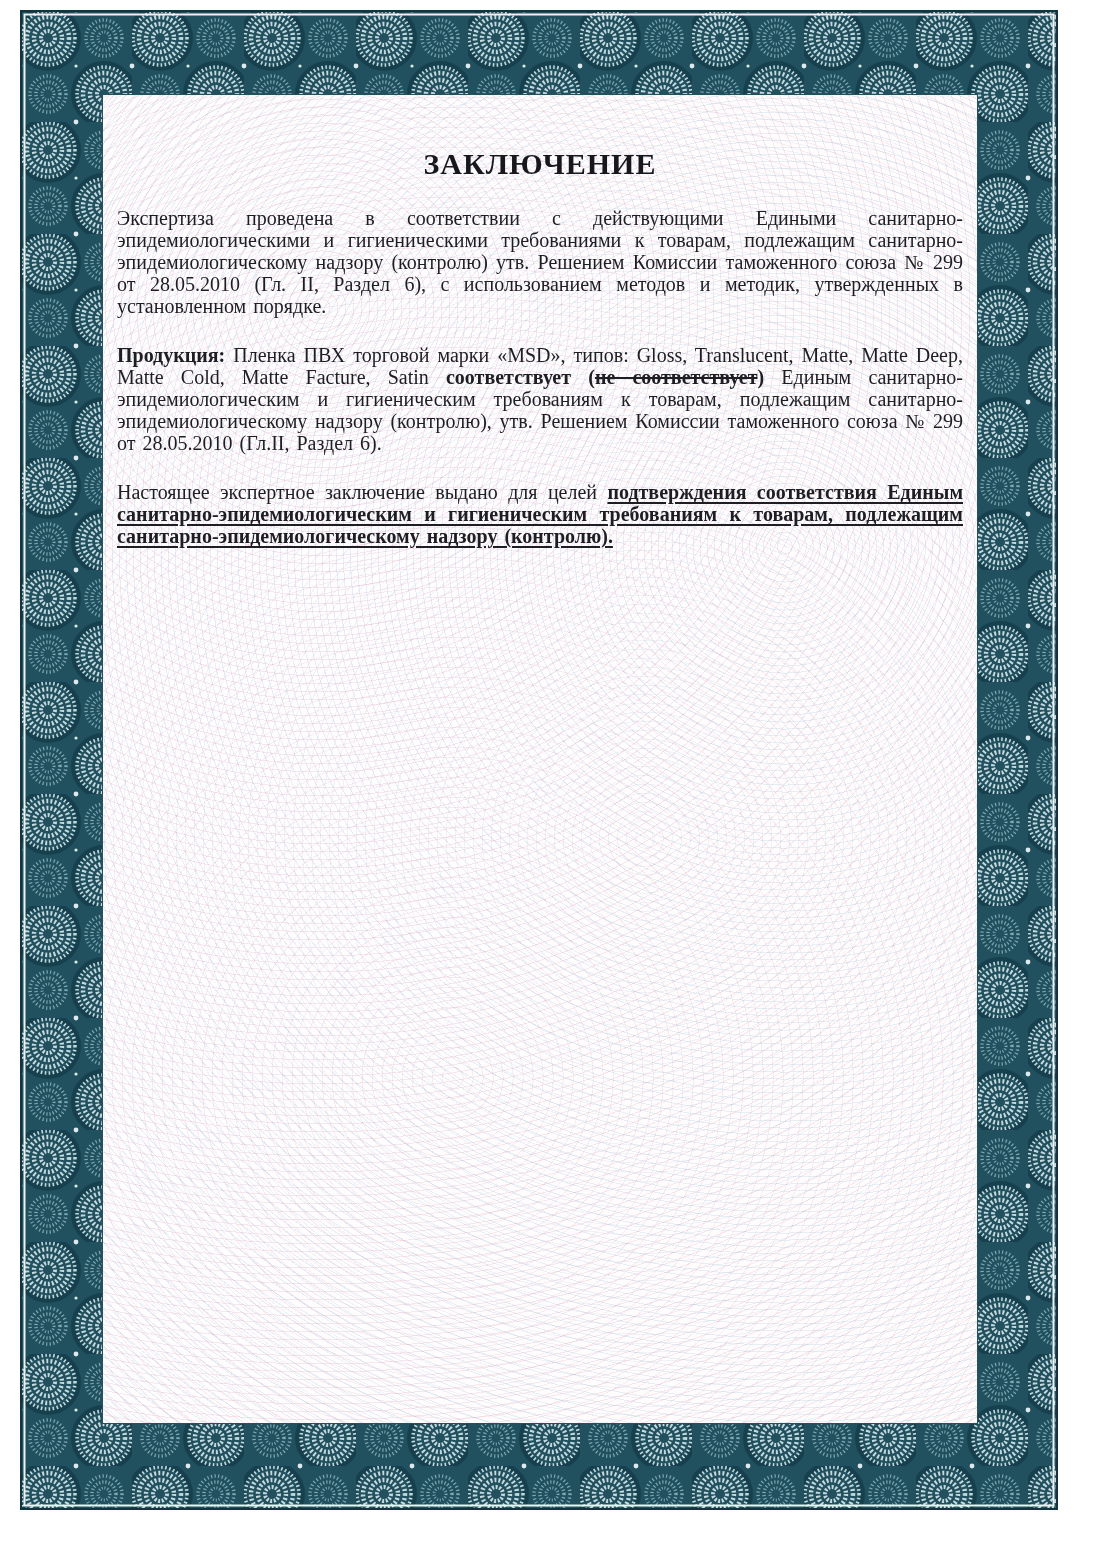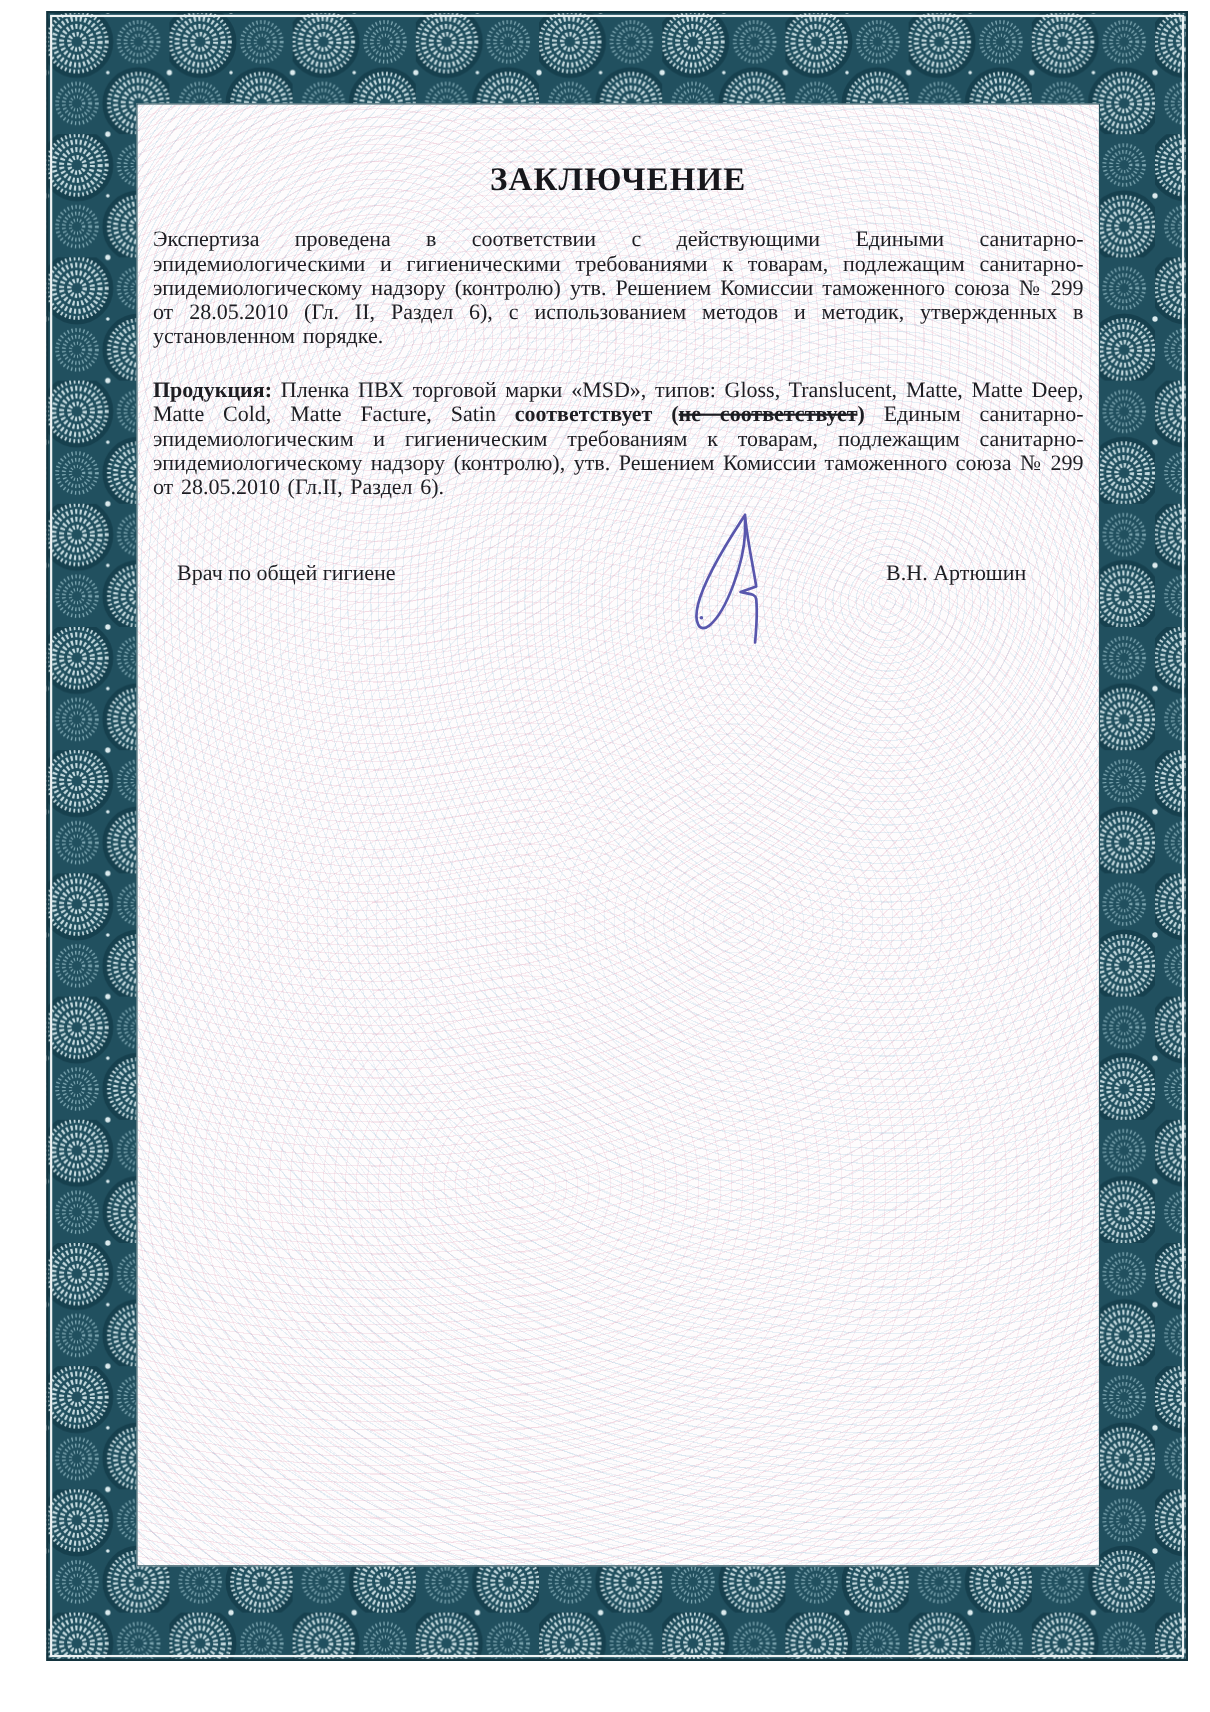--- a/index.html
+++ b/index.html
@@ -9,21 +9,21 @@
   }
   .page {
     position: relative;
     width: 1100px; height: 1556px;
     background: #ffffff;
     overflow: hidden;
   }
   
   .frame {
     position: absolute;
-    left: 42px; top: 10px;
+    left: 20px; top: 10px;
     width: 1038px; height: 1500px;
   }
   .frame svg.border-art {
     position: absolute; inset: 0;
     width: 100%; height: 100%;
     display: block;
   }
   
   .inner {
     position: absolute;
@@ -126,30 +126,18 @@
     </svg>
 
     <div class="inner">
 
       <h1 class="doc-title">ЗАКЛЮЧЕНИЕ</h1>
 
       <p class="para first">Экспертиза проведена в соответствии с действующими Едиными санитарно-эпидемиологическими и гигиеническими требованиями к товарам, подлежащим санитарно-эпидемиологическому надзору (контролю) утв. Решением Комиссии таможенного союза № 299 от 28.05.2010 (Гл. II, Раздел 6), с использованием методов и методик, утвержденных в установленном порядке.</p>
 
       <p class="para"><b class="seg">Продукция:</b><span> Пленка ПВХ торговой марки «MSD», типов: Gloss, Translucent, Matte, Matte Deep, Matte Cold, Matte Facture, Satin </span><b class="seg">соответствует</b><b class="seg"> (</b><b class="strike">не соответствует</b><b class="seg">) </b><span>Единым санитарно-эпидемиологическим и гигиеническим требованиям к товарам, подлежащим санитарно-эпидемиологическому надзору (контролю), утв. Решением Комиссии таможенного союза № 299 от 28.05.2010 (Гл.II, Раздел 6).</span></p>
 
+      <p class="para"><span>Настоящее экспертное заключение выдано для целей </span><b class="emph">подтверждения соответствия Единым санитарно-эпидемиологическим и гигиеническим требованиям к товарам, подлежащим санитарно-эпидемиологическому надзору (контролю).</b></p>
 
-      <div class="sig-row">
-        <span class="sig-position">Врач по общей гигиене</span>
-
-        <svg class="signature-svg" viewBox="0 0 90 120" xmlns="http://www.w3.org/2000/svg">
-          <g fill="none" stroke="#4b49a6" stroke-width="2.4" stroke-linecap="round" stroke-linejoin="round" opacity="0.92">
-            <path d="M63,4 C54,18 28,56 21,84 c-4,16 1,26 10,19 c16,-13 31,-57 32,-83 c0,-7 0,-13 0,-16"></path>
-            <path d="M63,6 c3,26 8,48 10,62 l-14,5 c7,2 13,1 14,6 c1,10 0,28 -1,39"></path>
-          </g>
-          <circle cx="24" cy="96" r="1.6" fill="#4b49a6" opacity="0.9"></circle>
-        </svg>
-
-        <span class="sig-name">В.Н. Артюшин</span>
-      </div>
 
     </div>
   </div>
 </div>
 
 </body></html>

